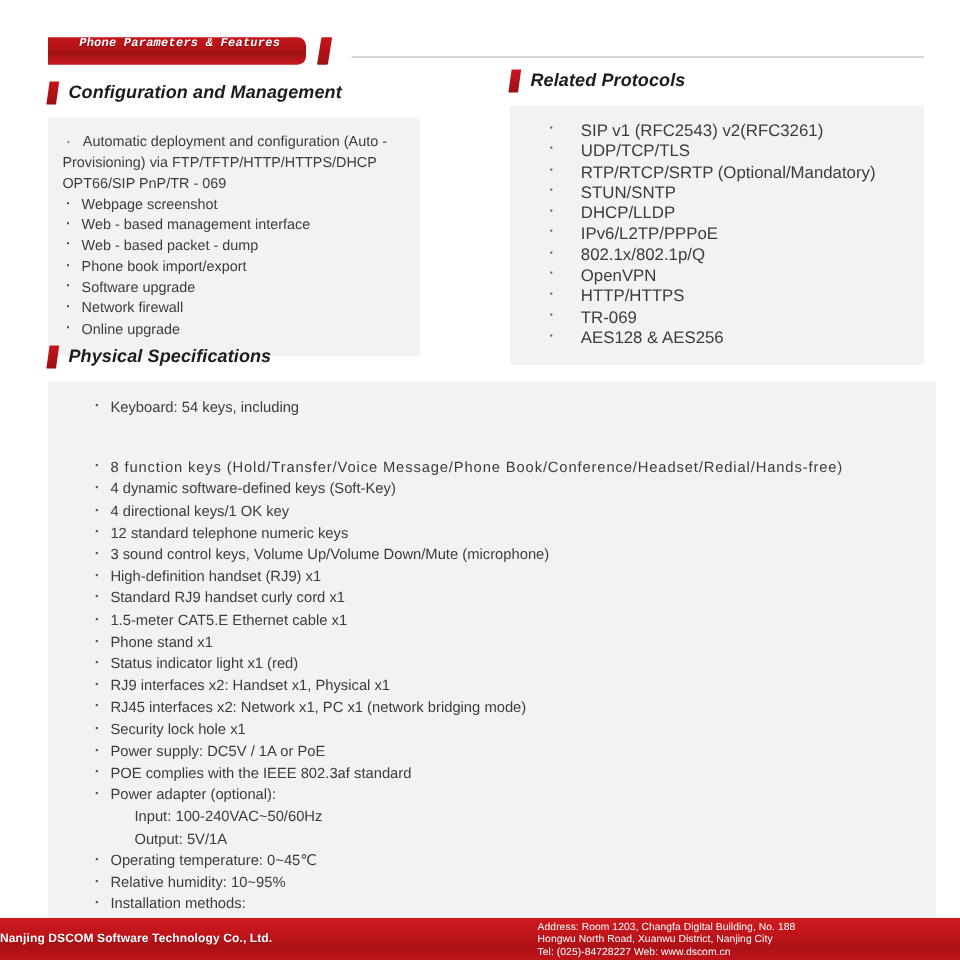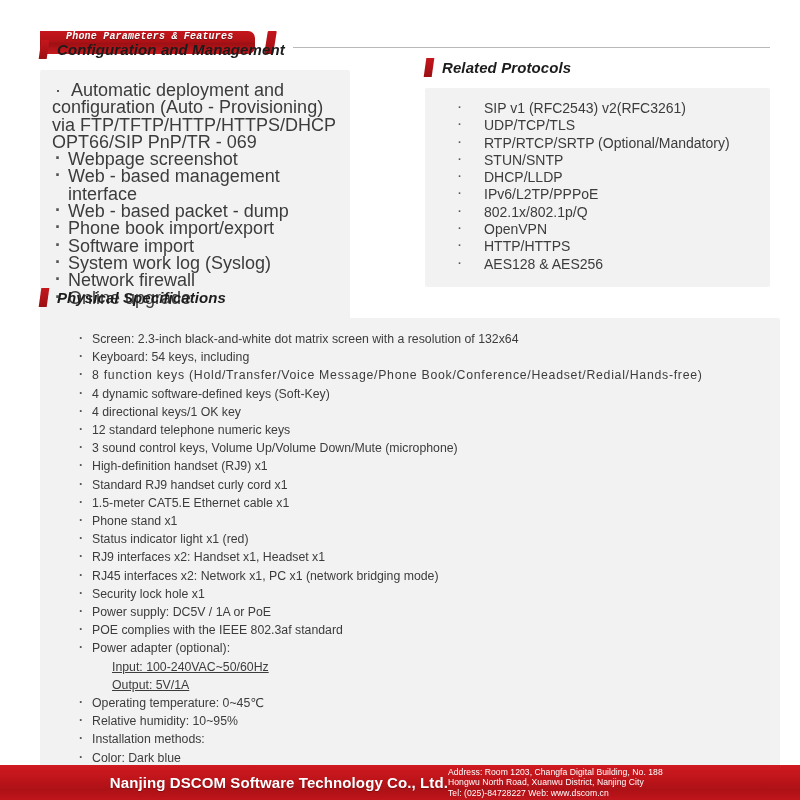--- a/index.html
+++ b/index.html
@@ -104,28 +104,28 @@
 
   ul.speclist li::before {
     content: "·";
     position: absolute;
     left: 2px;
     top: -1px;
     font-weight: bold;
     color: #555;
   }
 
-  ul.speclist li.nobullet { padding-left: 14px; text-decoration: underline; }
+  ul.speclist li.nobullet { padding-left: 14px; }
   ul.speclist li.nobullet::before { content: ""; }
 
   
   .col-left {
     position: absolute;
     left: 40px;
-    top: 40px;
+    top: 68px;
     width: 350px;
   }
 
   .col-right {
     position: absolute;
     left: 425px;
     top: 58px;
     width: 345px;
   }
 
@@ -134,21 +134,21 @@
     width: 310px;
     padding: 12px 10px 14px 12px;
   }
 
   .col-right .panel {
     margin-top: 11px;
     width: 345px;
     padding: 12px 10px 14px 30px;
   }
 
-  .col-left .panel ul.speclist { font-size: 18px; line-height: 17.3px; }
+  .col-left .panel ul.speclist { font-size: 12px; line-height: 17.3px; }
   .col-right .panel ul.speclist { font-size: 14px; line-height: 17.3px; }
 
   .col-left .panel li { padding-left: 16px; }
   .col-left .panel li::before { left: 3px; }
 
   .col-right .panel li { padding-left: 29px; }
   .col-right .panel li::before { left: 3px; font-size: 11px; }
 
   
   .wrapitem {
@@ -172,20 +172,21 @@
     padding: 12px 14px 15px 38px;
   }
 
   .sec-physical ul.speclist { font-size: 12.3px; line-height: 18.2px; }
   .sec-physical ul.speclist li { padding-left: 14px; }
   .sec-physical ul.speclist li::before { left: 1px; }
 
   .spread {
     display: block;
     letter-spacing: .72px;
+    margin-top: 32px;
   }
   .sub {
     display: block;
     padding-left: 20px;
   }
 
   
   .footer {
     position: absolute;
     left: 0;
@@ -193,22 +194,22 @@
     width: 800px;
     height: 35px;
     background: linear-gradient(to bottom, #cf1a20 0%, #c0151b 35%, #ad1116 70%, #bf151b 100%);
     color: #ffffff;
     display: flex;
     align-items: center;
   }
 
   .footer-company {
     width: 448px;
-    text-align: right;
-    font-size: 15px;
+    text-align: left;
+    font-size: 10px;
     font-weight: bold;
     letter-spacing: .1px;
     text-shadow: 0 1px 1px rgba(0,0,0,.3);
   }
 
   .footer-contact {
     font-size: 8.6px;
     line-height: 10.6px;
     letter-spacing: .05px;
   }
@@ -230,22 +231,21 @@
     <span class="sec-flag"></span>
     <span class="sec-title">Configuration and Management</span>
   </div>
   <div class="panel">
     <ul class="speclist">
       <li class="wrapitem"><span class="lead">·</span><span>Automatic deployment and configuration (Auto - Provisioning) via FTP/TFTP/HTTP/HTTPS/DHCP OPT66/SIP PnP/TR - 069</span></li>
       <li><span>Webpage screenshot</span></li>
       <li><span>Web - based management interface</span></li>
       <li><span>Web - based packet - dump</span></li>
       <li><span>Phone book import/export</span></li>
-      <li><span>Software import</span></li>
-      <li><span>System work log (Syslog)</span></li>
+      <li><span>Software upgrade</span></li>
       <li><span>Network firewall</span></li>
       <li><span>Online upgrade</span></li>
     </ul>
   </div>
 </div>
 
 <div class="col-right">
   <div class="sec-head">
     <span class="sec-flag"></span>
     <span class="sec-title">Related Protocols</span>
@@ -254,47 +254,47 @@
     <ul class="speclist">
       <li><span>SIP v1 (RFC2543) v2(RFC3261)</span></li>
       <li><span>UDP/TCP/TLS</span></li>
       <li><span>RTP/RTCP/SRTP (Optional/Mandatory)</span></li>
       <li><span>STUN/SNTP</span></li>
       <li><span>DHCP/LLDP</span></li>
       <li><span>IPv6/L2TP/PPPoE</span></li>
       <li><span>802.1x/802.1p/Q</span></li>
       <li><span>OpenVPN</span></li>
       <li><span>HTTP/HTTPS</span></li>
+      <li><span>TR-069</span></li>
       <li><span>AES128 &amp; AES256</span></li>
     </ul>
   </div>
 </div>
 
 <div class="sec-physical">
   <div class="sec-head">
     <span class="sec-flag"></span>
     <span class="sec-title">Physical Specifications</span>
   </div>
   <div class="panel">
     <ul class="speclist">
-      <li><span>Screen: 2.3-inch black-and-white dot matrix screen with a resolution of 132x64</span></li>
       <li><span>Keyboard: 54 keys, including</span></li>
       <li>
           <span class="spread">8 function keys (Hold/Transfer/Voice Message/Phone Book/Conference/Headset/Redial/Hands-free)</span>
         </li>
       <li><span>4 dynamic software-defined keys (Soft-Key)</span></li>
       <li><span>4 directional keys/1 OK key</span></li>
       <li><span>12 standard telephone numeric keys</span></li>
       <li><span>3 sound control keys, Volume Up/Volume Down/Mute (microphone)</span></li>
       <li><span>High-definition handset (RJ9) x1</span></li>
       <li><span>Standard RJ9 handset curly cord x1</span></li>
       <li><span>1.5-meter CAT5.E Ethernet cable x1</span></li>
       <li><span>Phone stand x1</span></li>
       <li><span>Status indicator light x1 (red)</span></li>
-      <li><span>RJ9 interfaces x2: Handset x1, Headset x1</span></li>
+      <li><span>RJ9 interfaces x2: Handset x1, Physical x1</span></li>
       <li><span>RJ45 interfaces x2: Network x1, PC x1 (network bridging mode)</span></li>
       <li><span>Security lock hole x1</span></li>
       <li><span>Power supply: DC5V / 1A or PoE</span></li>
       <li><span>POE complies with the IEEE 802.3af standard</span></li>
       <li><span>Power adapter (optional):</span></li>
       <li class="nobullet">
           <span class="sub">Input: 100-240VAC~50/60Hz</span>
         </li>
       <li class="nobullet">
           <span class="sub">Output: 5V/1A</span>

